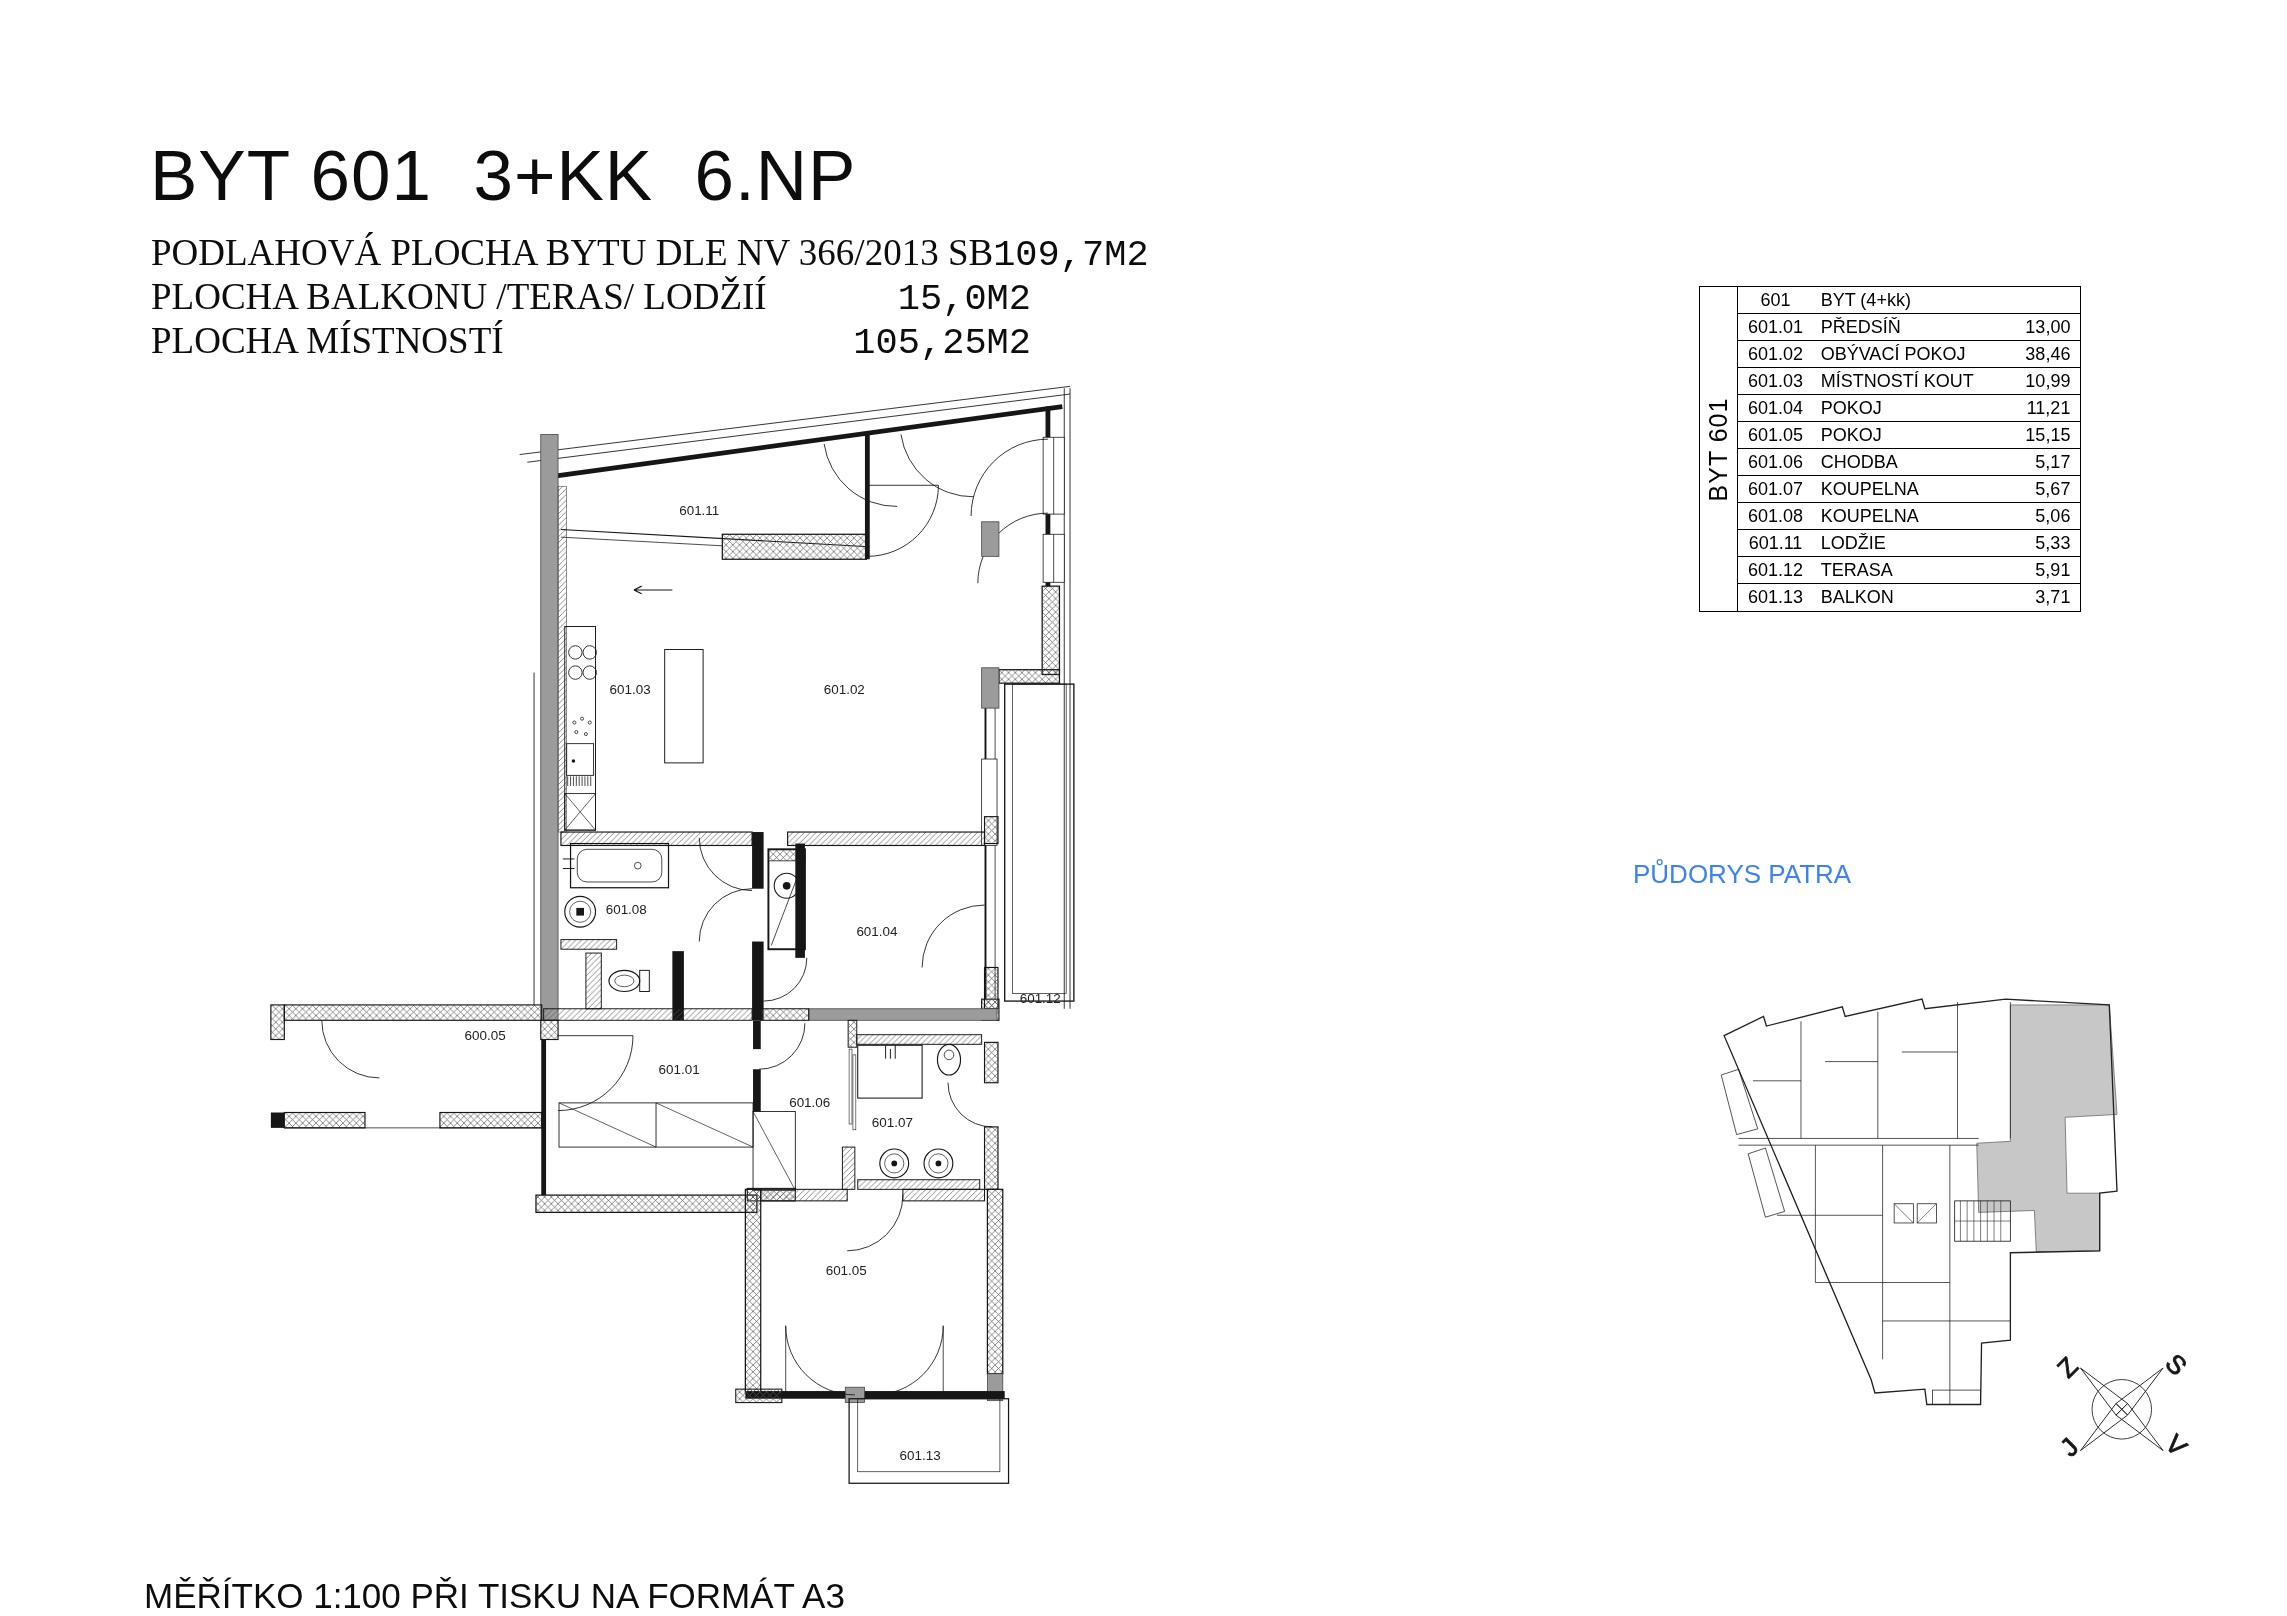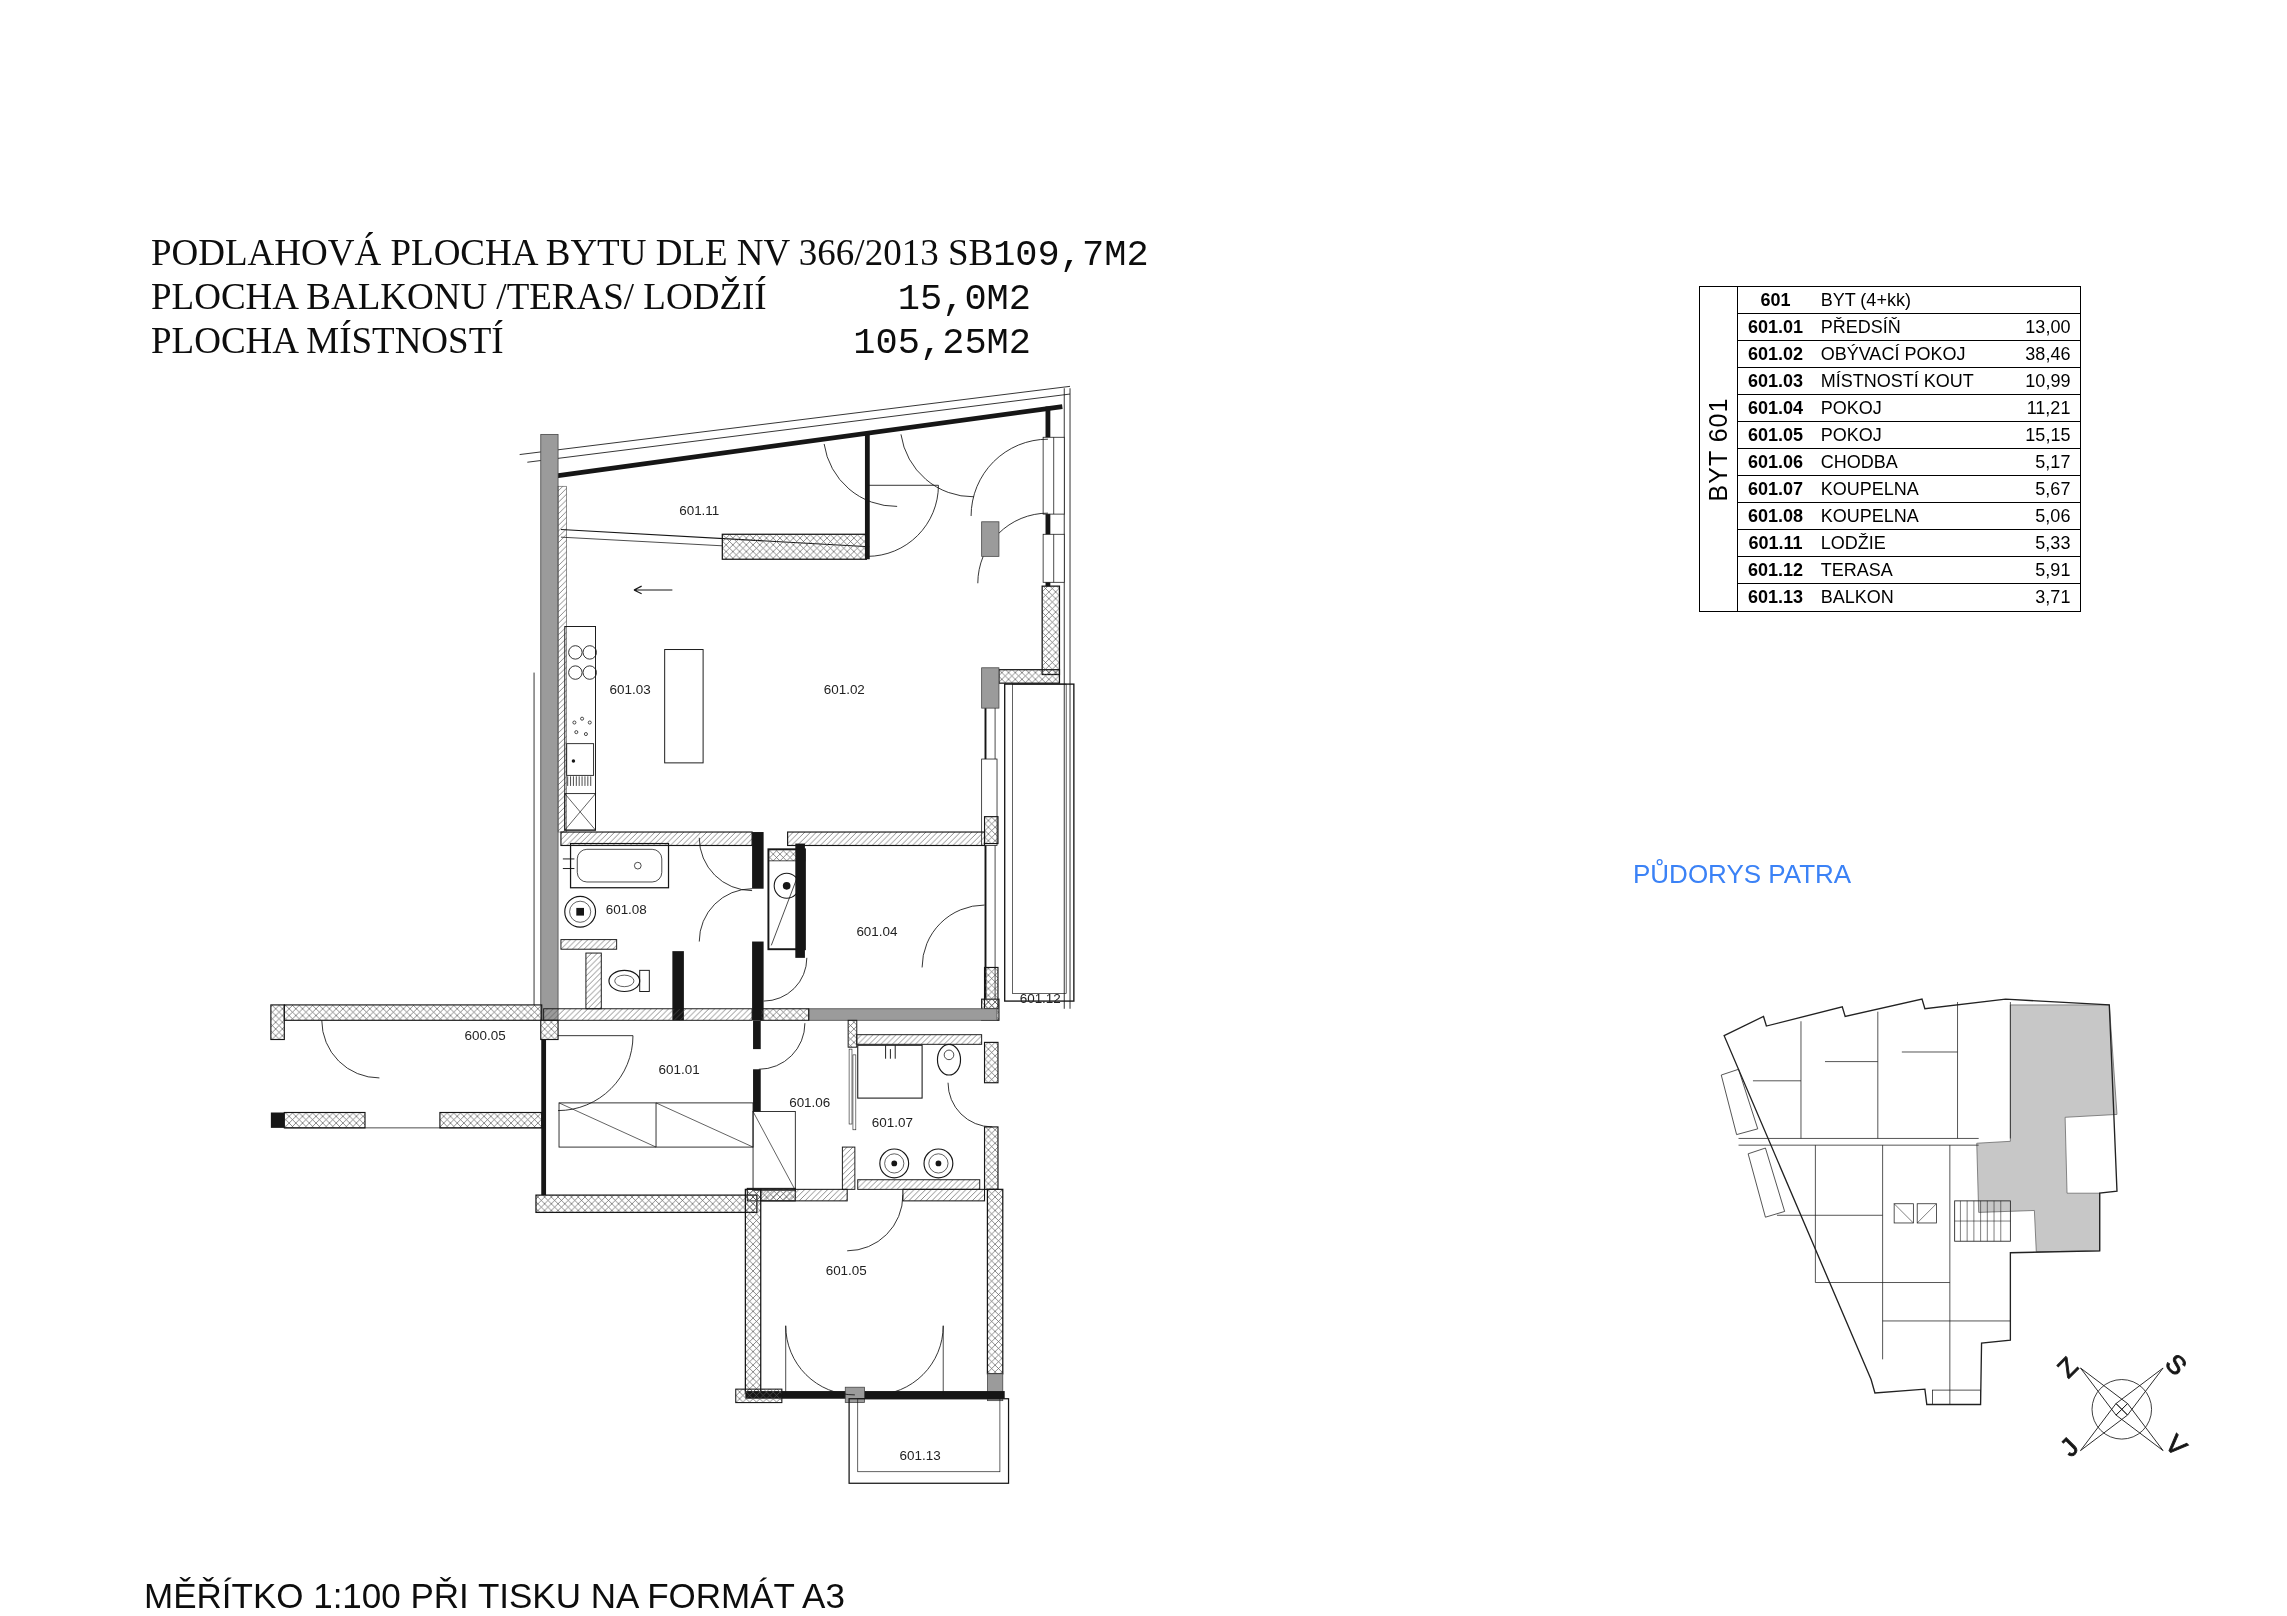--- a/index.html
+++ b/index.html
@@ -14,21 +14,21 @@
   .summary-row .val{white-space:pre;font-family:Liberation Mono, monospace;}
   .footer{position:absolute;left:144px;top:1501px;font-size:35px;line-height:38px;color:#0d0d0d;white-space:pre;}
   .overview-caption{position:absolute;left:1633px;top:859px;font-size:26px;color:#3b82f6;white-space:pre;}
   
   .rtable{position:absolute;left:1699px;top:286px;display:flex;border:1px solid #000;background:#fff;}
   .rtable-side{width:37px;display:flex;align-items:center;justify-content:center;border-right:1px solid #000;}
   .rtable-side span{transform:rotate(-90deg);font-size:25px;white-space:nowrap;letter-spacing:1px;}
   .rtable-rows{display:flex;flex-direction:column;}
   .trow{display:flex;height:27px;box-sizing:border-box;border-bottom:1px solid #000;align-items:center;font-size:18px;}
   .trow:last-child{border-bottom:none;}
-  .c-id{width:75px;text-align:center;font-weight:bold;}
+  .c-id{width:75px;text-align:center;}
   .c-name{width:197px;padding-left:7.7px;box-sizing:border-box;white-space:nowrap;overflow:hidden;}
   .c-area{width:70px;text-align:right;padding-right:9.6px;box-sizing:border-box;}
   text.room-lbl{font-family:"Liberation Sans",sans-serif;font-size:14px;fill:#222;text-anchor:middle;}
   text.compass-letter{font-family:"Liberation Sans",sans-serif;font-size:27px;fill:#111;text-anchor:middle;}
 </style>
 </head>
 <body>
 
 <div class="page">
 
@@ -262,20 +262,21 @@
       <polygon points="2166,1424 2215,1461 2203,1473"></polygon>
       <polygon points="2252,1510 2203,1473 2215,1461"></polygon>
       <polygon points="2166,1510 2215,1473 2203,1461"></polygon>
       <text class="compass-letter" x="0" y="0" transform="translate(2159,1430) rotate(-45)">Z</text>
       <text class="compass-letter" x="0" y="0" transform="translate(2259,1427) rotate(45)">S</text>
       <text class="compass-letter" x="0" y="0" transform="translate(2161,1513) rotate(-45)">J</text>
       <text class="compass-letter" x="0" y="0" transform="translate(2259,1511) rotate(45)">V</text>
     </g>
   </svg>
 
+  <div class="title">BYT 601  3+KK  6.NP</div>
 
   <div class="summary">
     <div class="summary-row">
       <span class="lbl">PODLAHOVÁ PLOCHA BYTU DLE NV 366/2013 SB</span>
       <span class="val">109,7M2</span>
     </div>
     <div class="summary-row">
       <span class="lbl">PLOCHA BALKONU /TERAS/ LODŽIÍ</span>
       <span class="val">15,0M2</span>
     </div>

